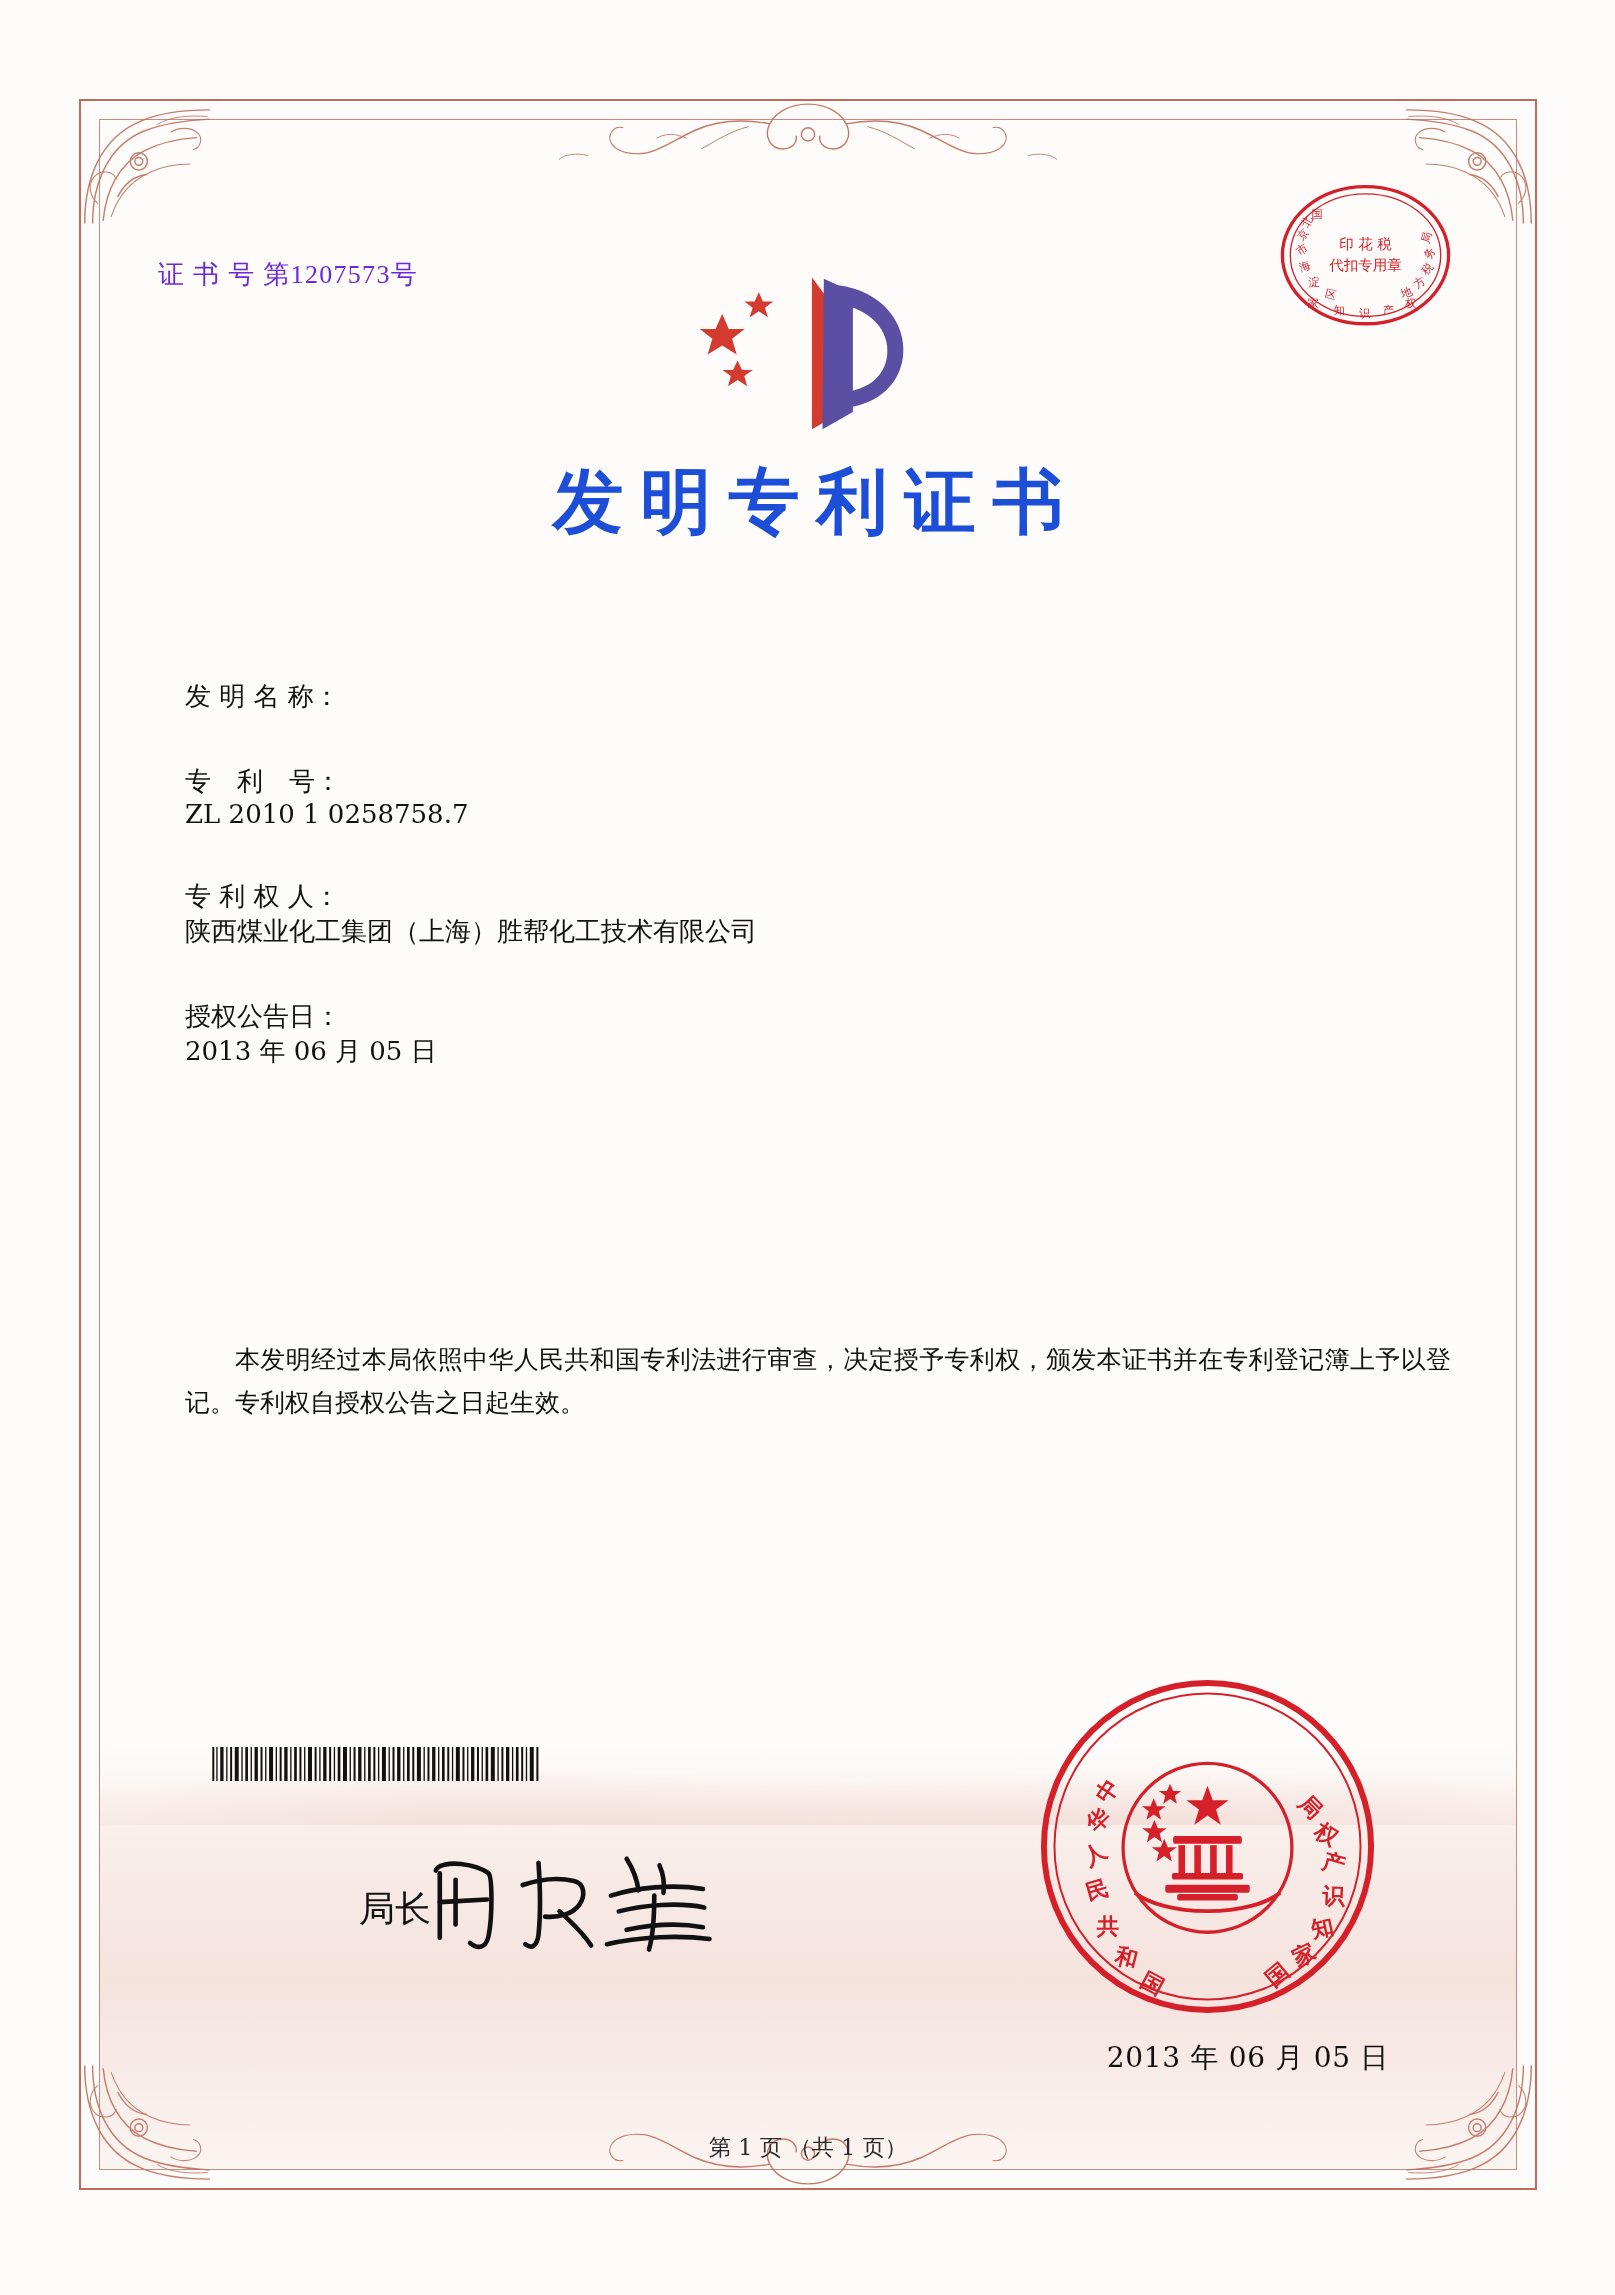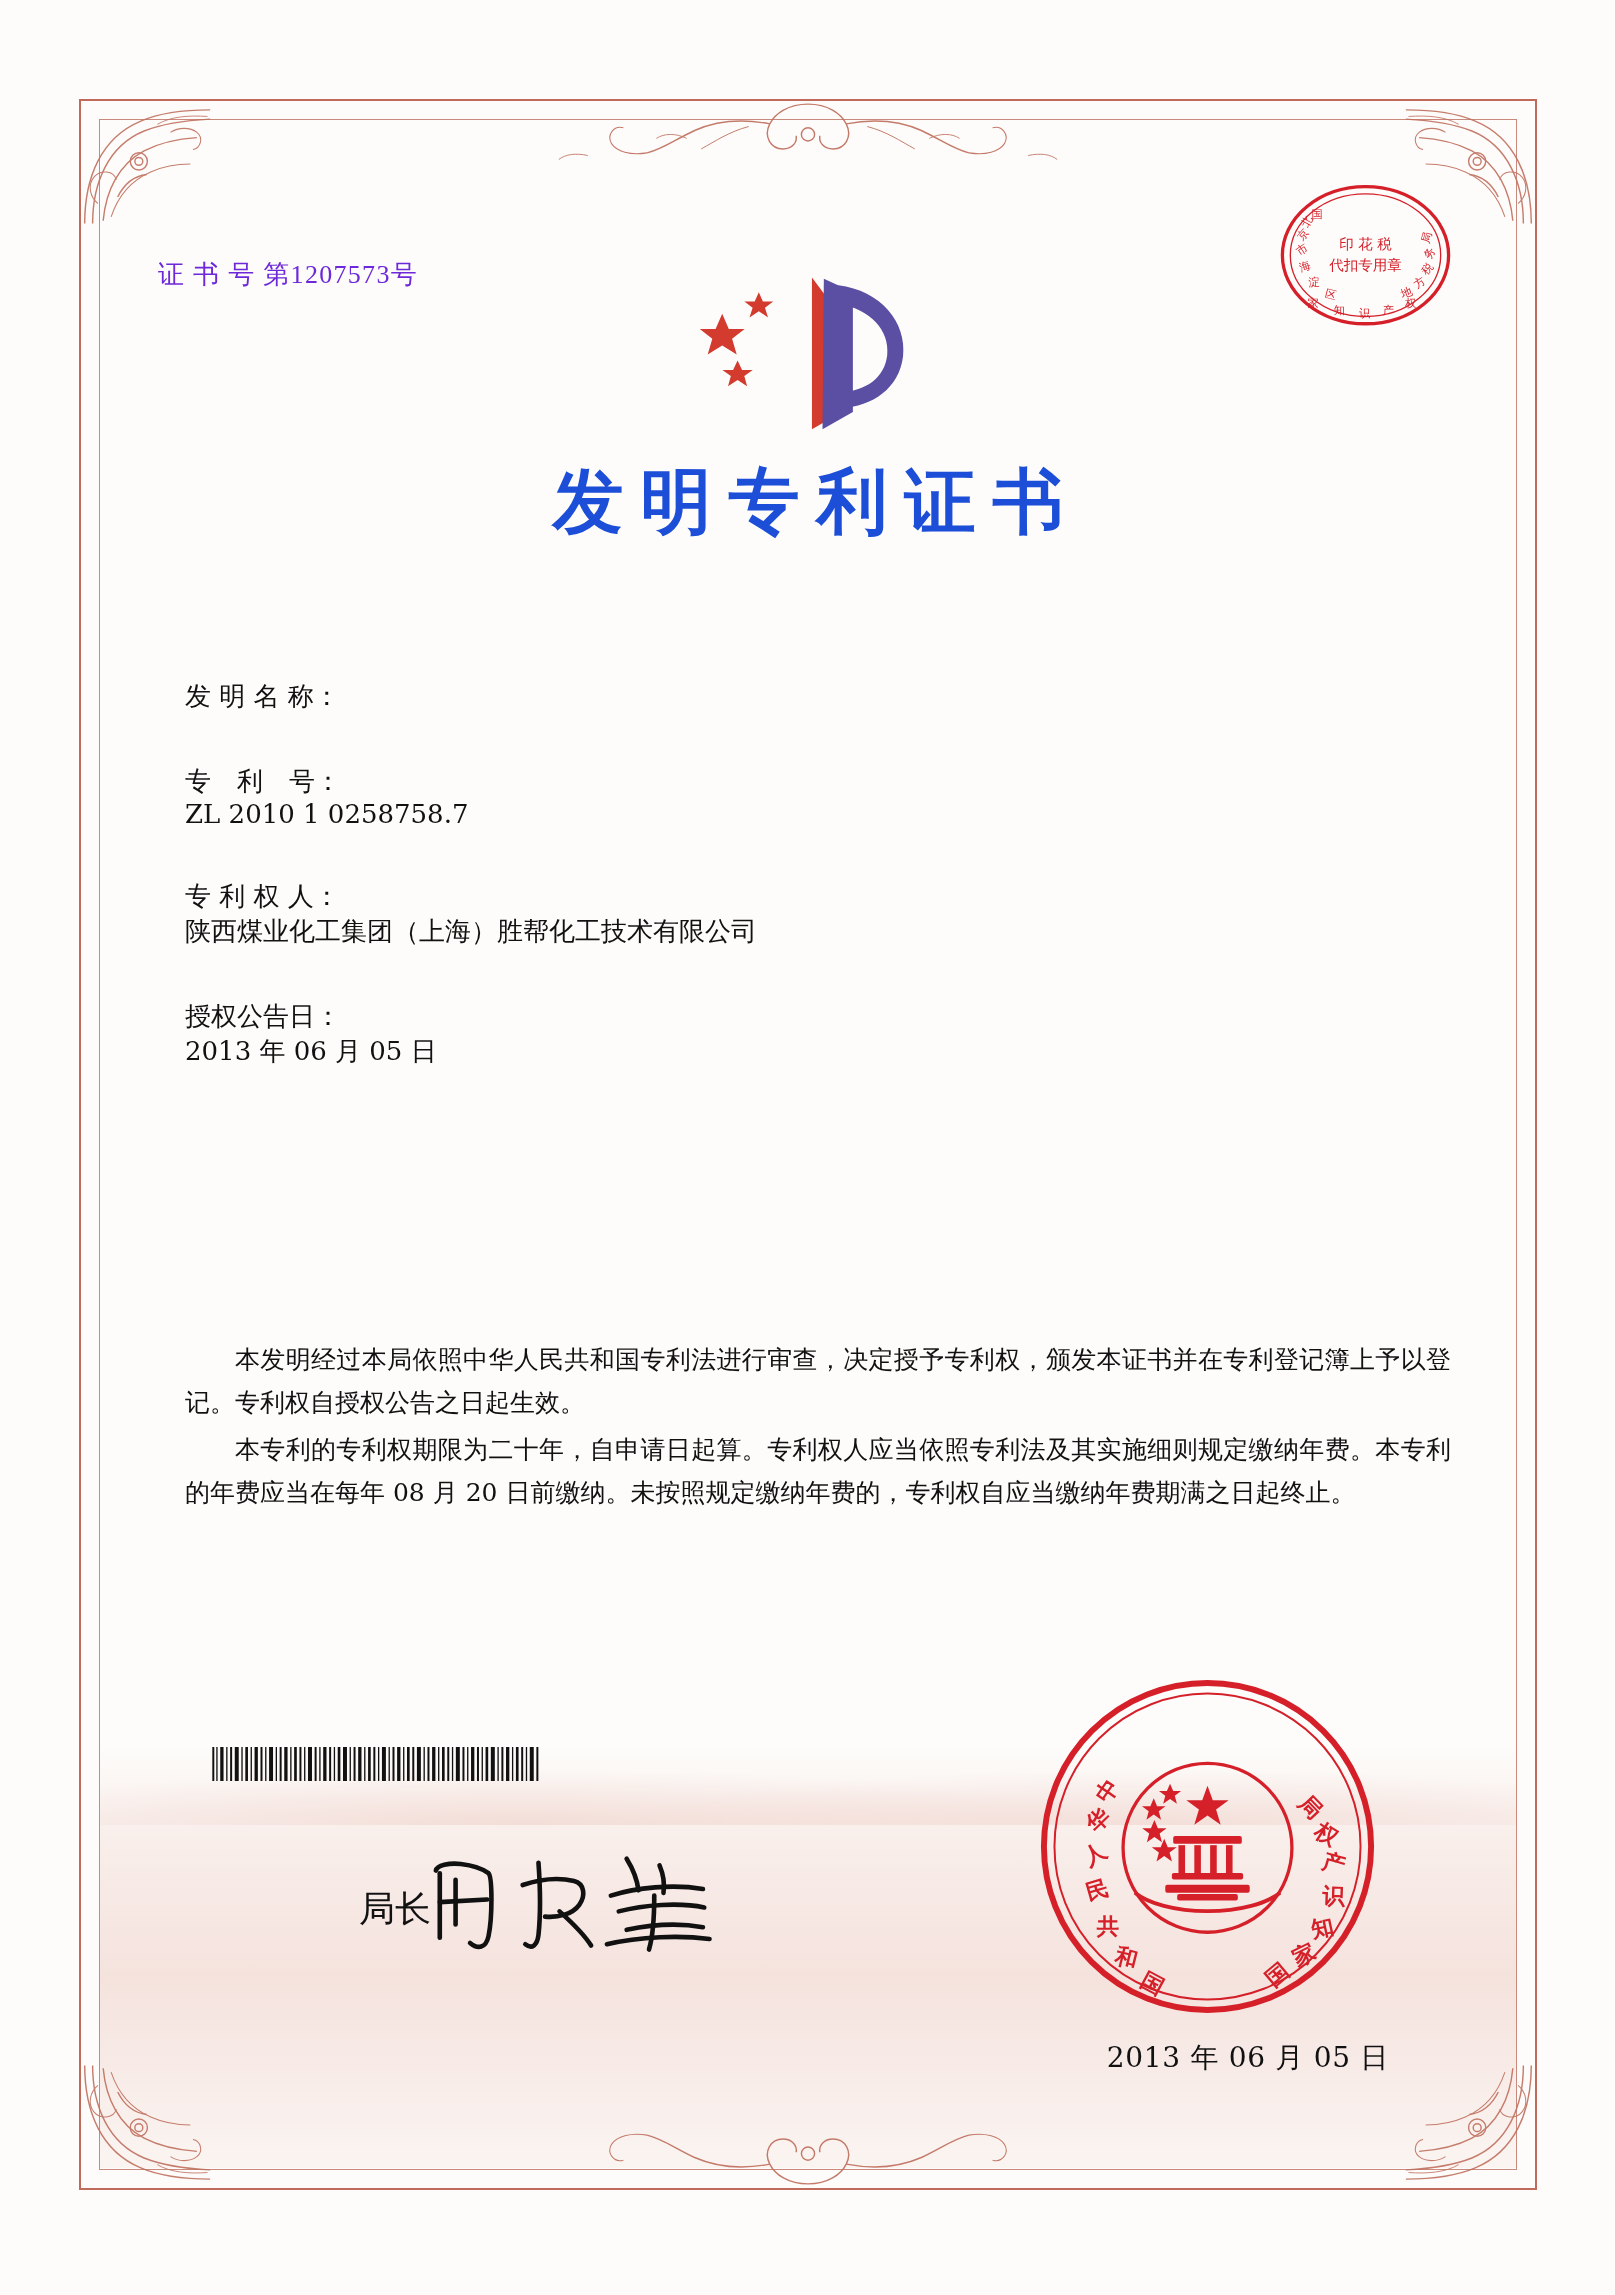--- a/index.html
+++ b/index.html
@@ -292,21 +292,20 @@
       <span class="fvalue">陕西煤业化工集团（上海）胜帮化工技术有限公司</span>
     </div>
     <div class="frow">
       <span class="flabel">授权公告日：</span>
       <span class="fvalue">2013 年 06 月 05 日</span>
     </div>
   </div>
 
   <div class="paras">
     <p>本发明经过本局依照中华人民共和国专利法进行审查，决定授予专利权，颁发本证书并在专利登记簿上予以登记。专利权自授权公告之日起生效。</p>
-    <p>本专利的专利权期限为二十年，自申请日起算。专利权人应当依照专利法及其实施细则规定缴纳年费。本专利的年费应当在每年 08 月 20 日前缴纳。未按照规定缴纳年费的，专利权自应当缴纳年费期满之日起终止。</p>
   </div>
 
   <div class="barcode">
     <svg viewBox="0 0 500 52" preserveAspectRatio="none">
       <g fill="#111">
         <rect x="2" y="0" width="3" height="52"></rect>
           <rect x="8" y="0" width="2" height="52"></rect>
         <rect x="14" y="0" width="5" height="52"></rect>
           <rect x="23" y="0" width="2" height="52"></rect>
         <rect x="29" y="0" width="3" height="52"></rect>
@@ -433,15 +432,16 @@
         <text transform="translate(434,346) rotate(2)">识</text>
         <text transform="translate(432,292) rotate(16)">产</text>
         <text transform="translate(420,242) rotate(32)">权</text>
         <text transform="translate(396,196) rotate(46)">局</text>
       </g>
     </svg>
   </div>
 
   <div class="seal-date">2013 年 06 月 05 日</div>
 
+  <div class="footer">第 1 页 （共 1 页）</div>
 
 </div>
 
 
 </body></html>

